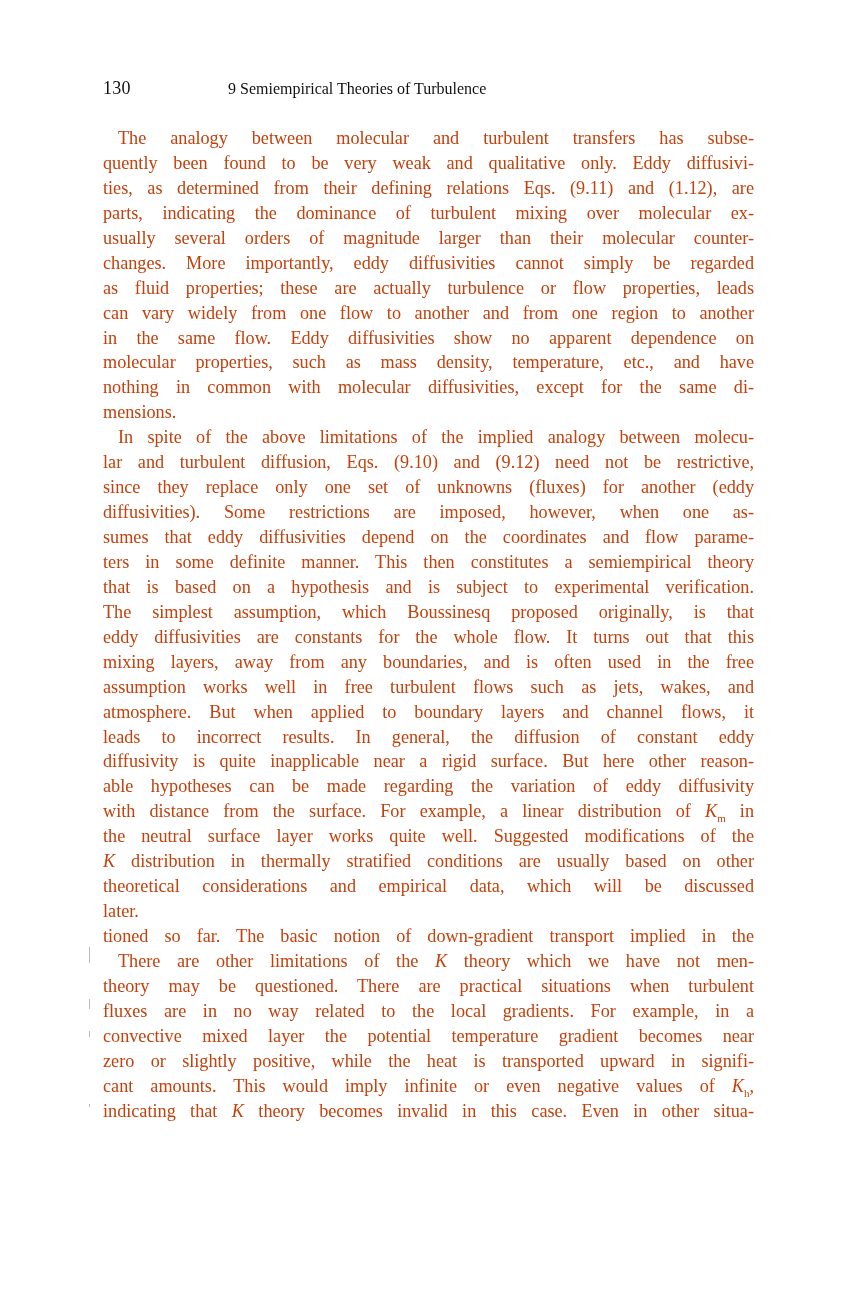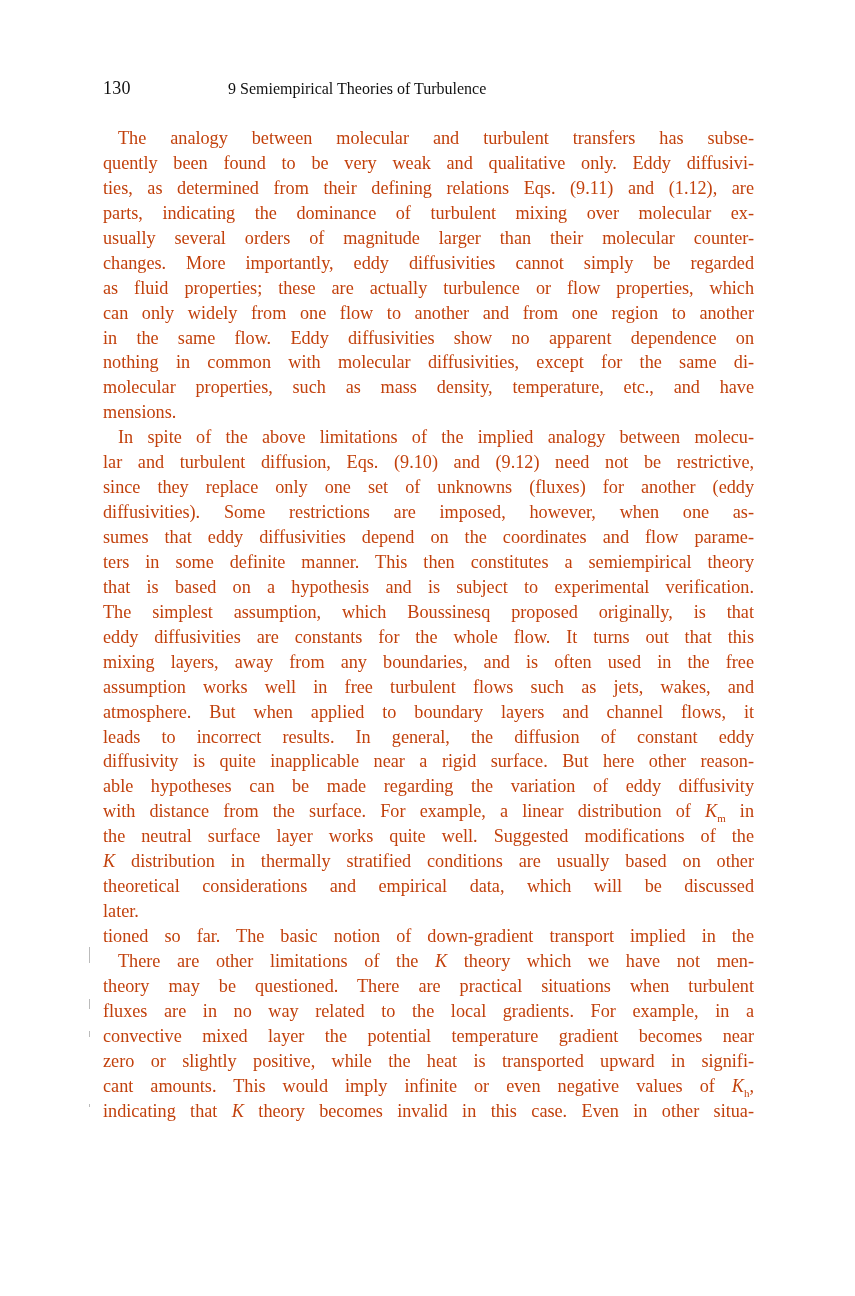--- a/index.html
+++ b/index.html
@@ -25,25 +25,25 @@
   </div>
 
   <div class="body-text" id="body-text">
       <div>
         <div class="line indent">The analogy between molecular and turbulent transfers has subse-</div>
         <div class="line">quently been found to be very weak and qualitative only. Eddy diffusivi-</div>
         <div class="line">ties, as determined from their defining relations Eqs. (9.11) and (1.12), are</div>
         <div class="line">parts, indicating the dominance of turbulent mixing over molecular ex-</div>
         <div class="line">usually several orders of magnitude larger than their molecular counter-</div>
         <div class="line">changes. More importantly, eddy diffusivities cannot simply be regarded</div>
-        <div class="line">as fluid properties; these are actually turbulence or flow properties, which</div>
-        <div class="line">can only widely from one flow to another and from one region to another</div>
+        <div class="line">as fluid properties; these are actually turbulence or flow properties, leads</div>
+        <div class="line">can vary widely from one flow to another and from one region to another</div>
         <div class="line">in the same flow. Eddy diffusivities show no apparent dependence on</div>
+        <div class="line">molecular properties, such as mass density, temperature, etc., and have</div>
         <div class="line">nothing in common with molecular diffusivities, except for the same di-</div>
-        <div class="line">molecular properties, such as mass density, temperature, etc., and have</div>
         <div class="line last">mensions.</div>
       </div>
       <div>
         <div class="line indent">In spite of the above limitations of the implied analogy between molecu-</div>
         <div class="line">lar and turbulent diffusion, Eqs. (9.10) and (9.12) need not be restrictive,</div>
         <div class="line">since they replace only one set of unknowns (fluxes) for another (eddy</div>
         <div class="line">diffusivities). Some restrictions are imposed, however, when one as-</div>
         <div class="line">sumes that eddy diffusivities depend on the coordinates and flow parame-</div>
         <div class="line">ters in some definite manner. This then constitutes a semiempirical theory</div>
         <div class="line">that is based on a hypothesis and is subject to experimental verification.</div>

